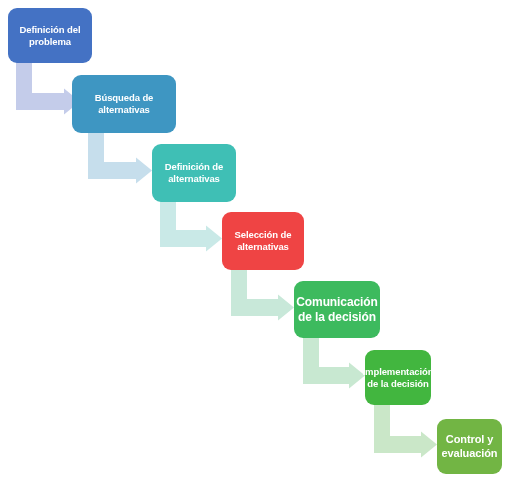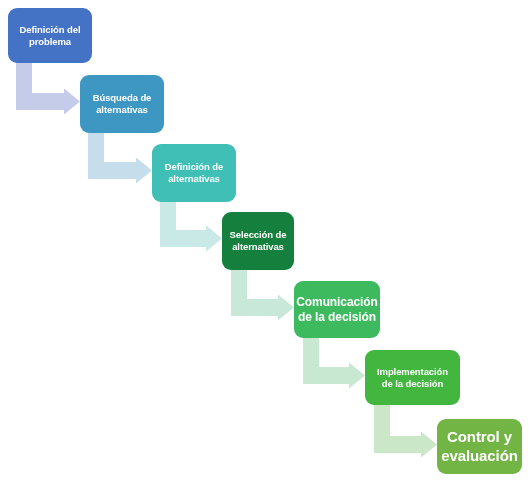--- a/index.html
+++ b/index.html
@@ -55,38 +55,38 @@
       <polygon points="160,200 176,200 176,230 206,230 206,225.5 222,238.5 206,251.5 206,247 160,247" fill="#C9E9E7"></polygon>
       <polygon points="231,268 247,268 247,299 278,299 278,294.5 294,307.5 278,320.5 278,316 231,316" fill="#C8E8D9"></polygon>
       <polygon points="303,336 319,336 319,367 349,367 349,362.5 365,375.5 349,388.5 349,384 303,384" fill="#C8E8D1"></polygon>
       <polygon points="374,403 390,403 390,436 421,436 421,431.5 437,444.5 421,457.5 421,453 374,453" fill="#CAE7C8"></polygon>
     </svg>
   <div id="node-layer">
       <div class="node" style="left: 8px; top: 8px; width: 84px; height: 55px; background: rgb(68, 114, 196); color: rgb(255, 255, 255); font-size: 9.5px;">
         <span class="node-label">Definición del
 problema</span>
       </div>
-      <div class="node" style="left: 80px; top: 75px; width: 84px; height: 58px; background: rgb(62, 150, 194); color: rgb(255, 255, 255); font-size: 9.5px;">
+      <div class="node" style="left: 72px; top: 75px; width: 104px; height: 58px; background: rgb(62, 150, 194); color: rgb(255, 255, 255); font-size: 9.5px;">
         <span class="node-label">Búsqueda de
 alternativas</span>
       </div>
       <div class="node" style="left: 152px; top: 144px; width: 84px; height: 58px; background: rgb(63, 191, 181); color: rgb(255, 255, 255); font-size: 9.5px;">
         <span class="node-label">Definición de
 alternativas</span>
       </div>
-      <div class="node" style="left: 222px; top: 212px; width: 72px; height: 58px; background: #15803d; color: rgb(255, 255, 255); font-size: 9.5px;">
+      <div class="node" style="left: 222px; top: 212px; width: 82px; height: 58px; background: #ef4444; color: rgb(255, 255, 255); font-size: 9.5px;">
         <span class="node-label">Selección de
 alternativas</span>
       </div>
       <div class="node" style="left: 294px; top: 281px; width: 86px; height: 57px; background: rgb(61, 186, 94); color: rgb(255, 255, 255); font-size: 12px;">
         <span class="node-label">Comunicación
 de la decisión</span>
       </div>
-      <div class="node" style="left: 365px; top: 350px; width: 95px; height: 55px; background: rgb(66, 182, 63); color: rgb(255, 255, 255); font-size: 9.5px;">
+      <div class="node" style="left: 365px; top: 350px; width: 66px; height: 55px; background: rgb(66, 182, 63); color: rgb(255, 255, 255); font-size: 9.5px;">
         <span class="node-label">Implementación
 de la decisión</span>
       </div>
-      <div class="node" style="left: 437px; top: 419px; width: 85px; height: 55px; background: rgb(114, 181, 68); color: rgb(255, 255, 255); font-size: 15px;">
+      <div class="node" style="left: 437px; top: 419px; width: 65px; height: 55px; background: rgb(114, 181, 68); color: rgb(255, 255, 255); font-size: 11px;">
         <span class="node-label">Control y
 evaluación</span>
       </div>
     </div>
 </div>
 
 </body></html>

